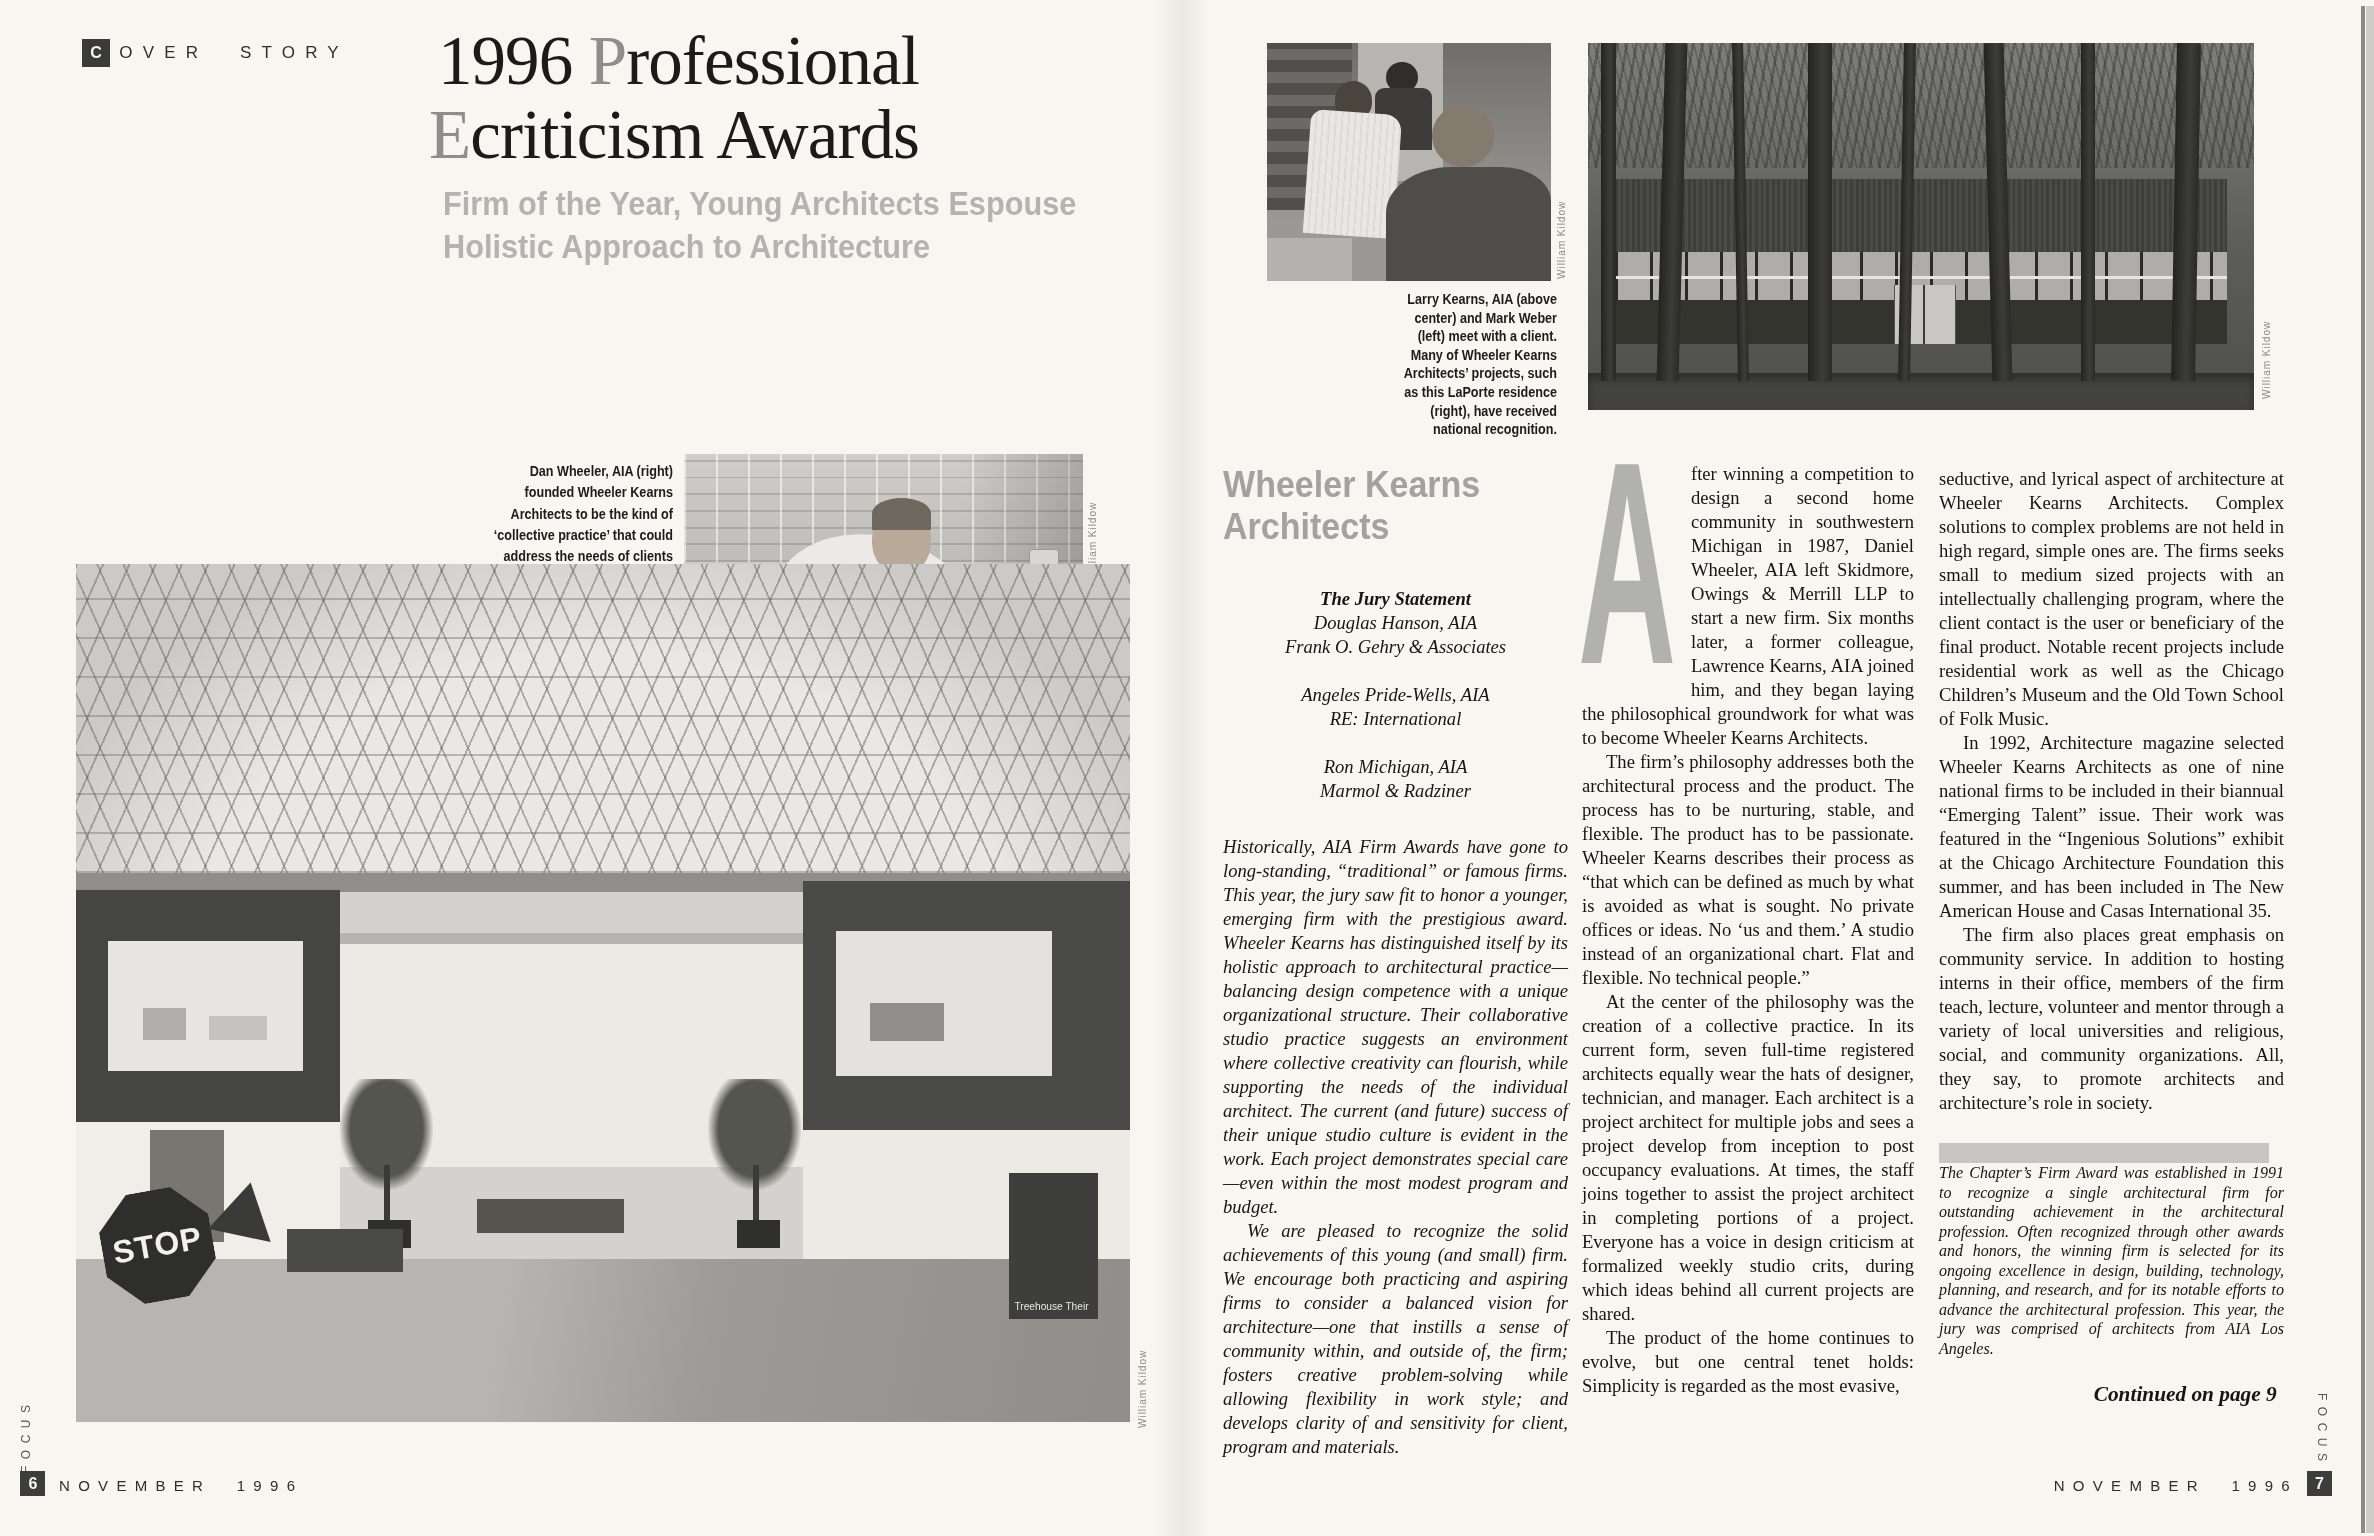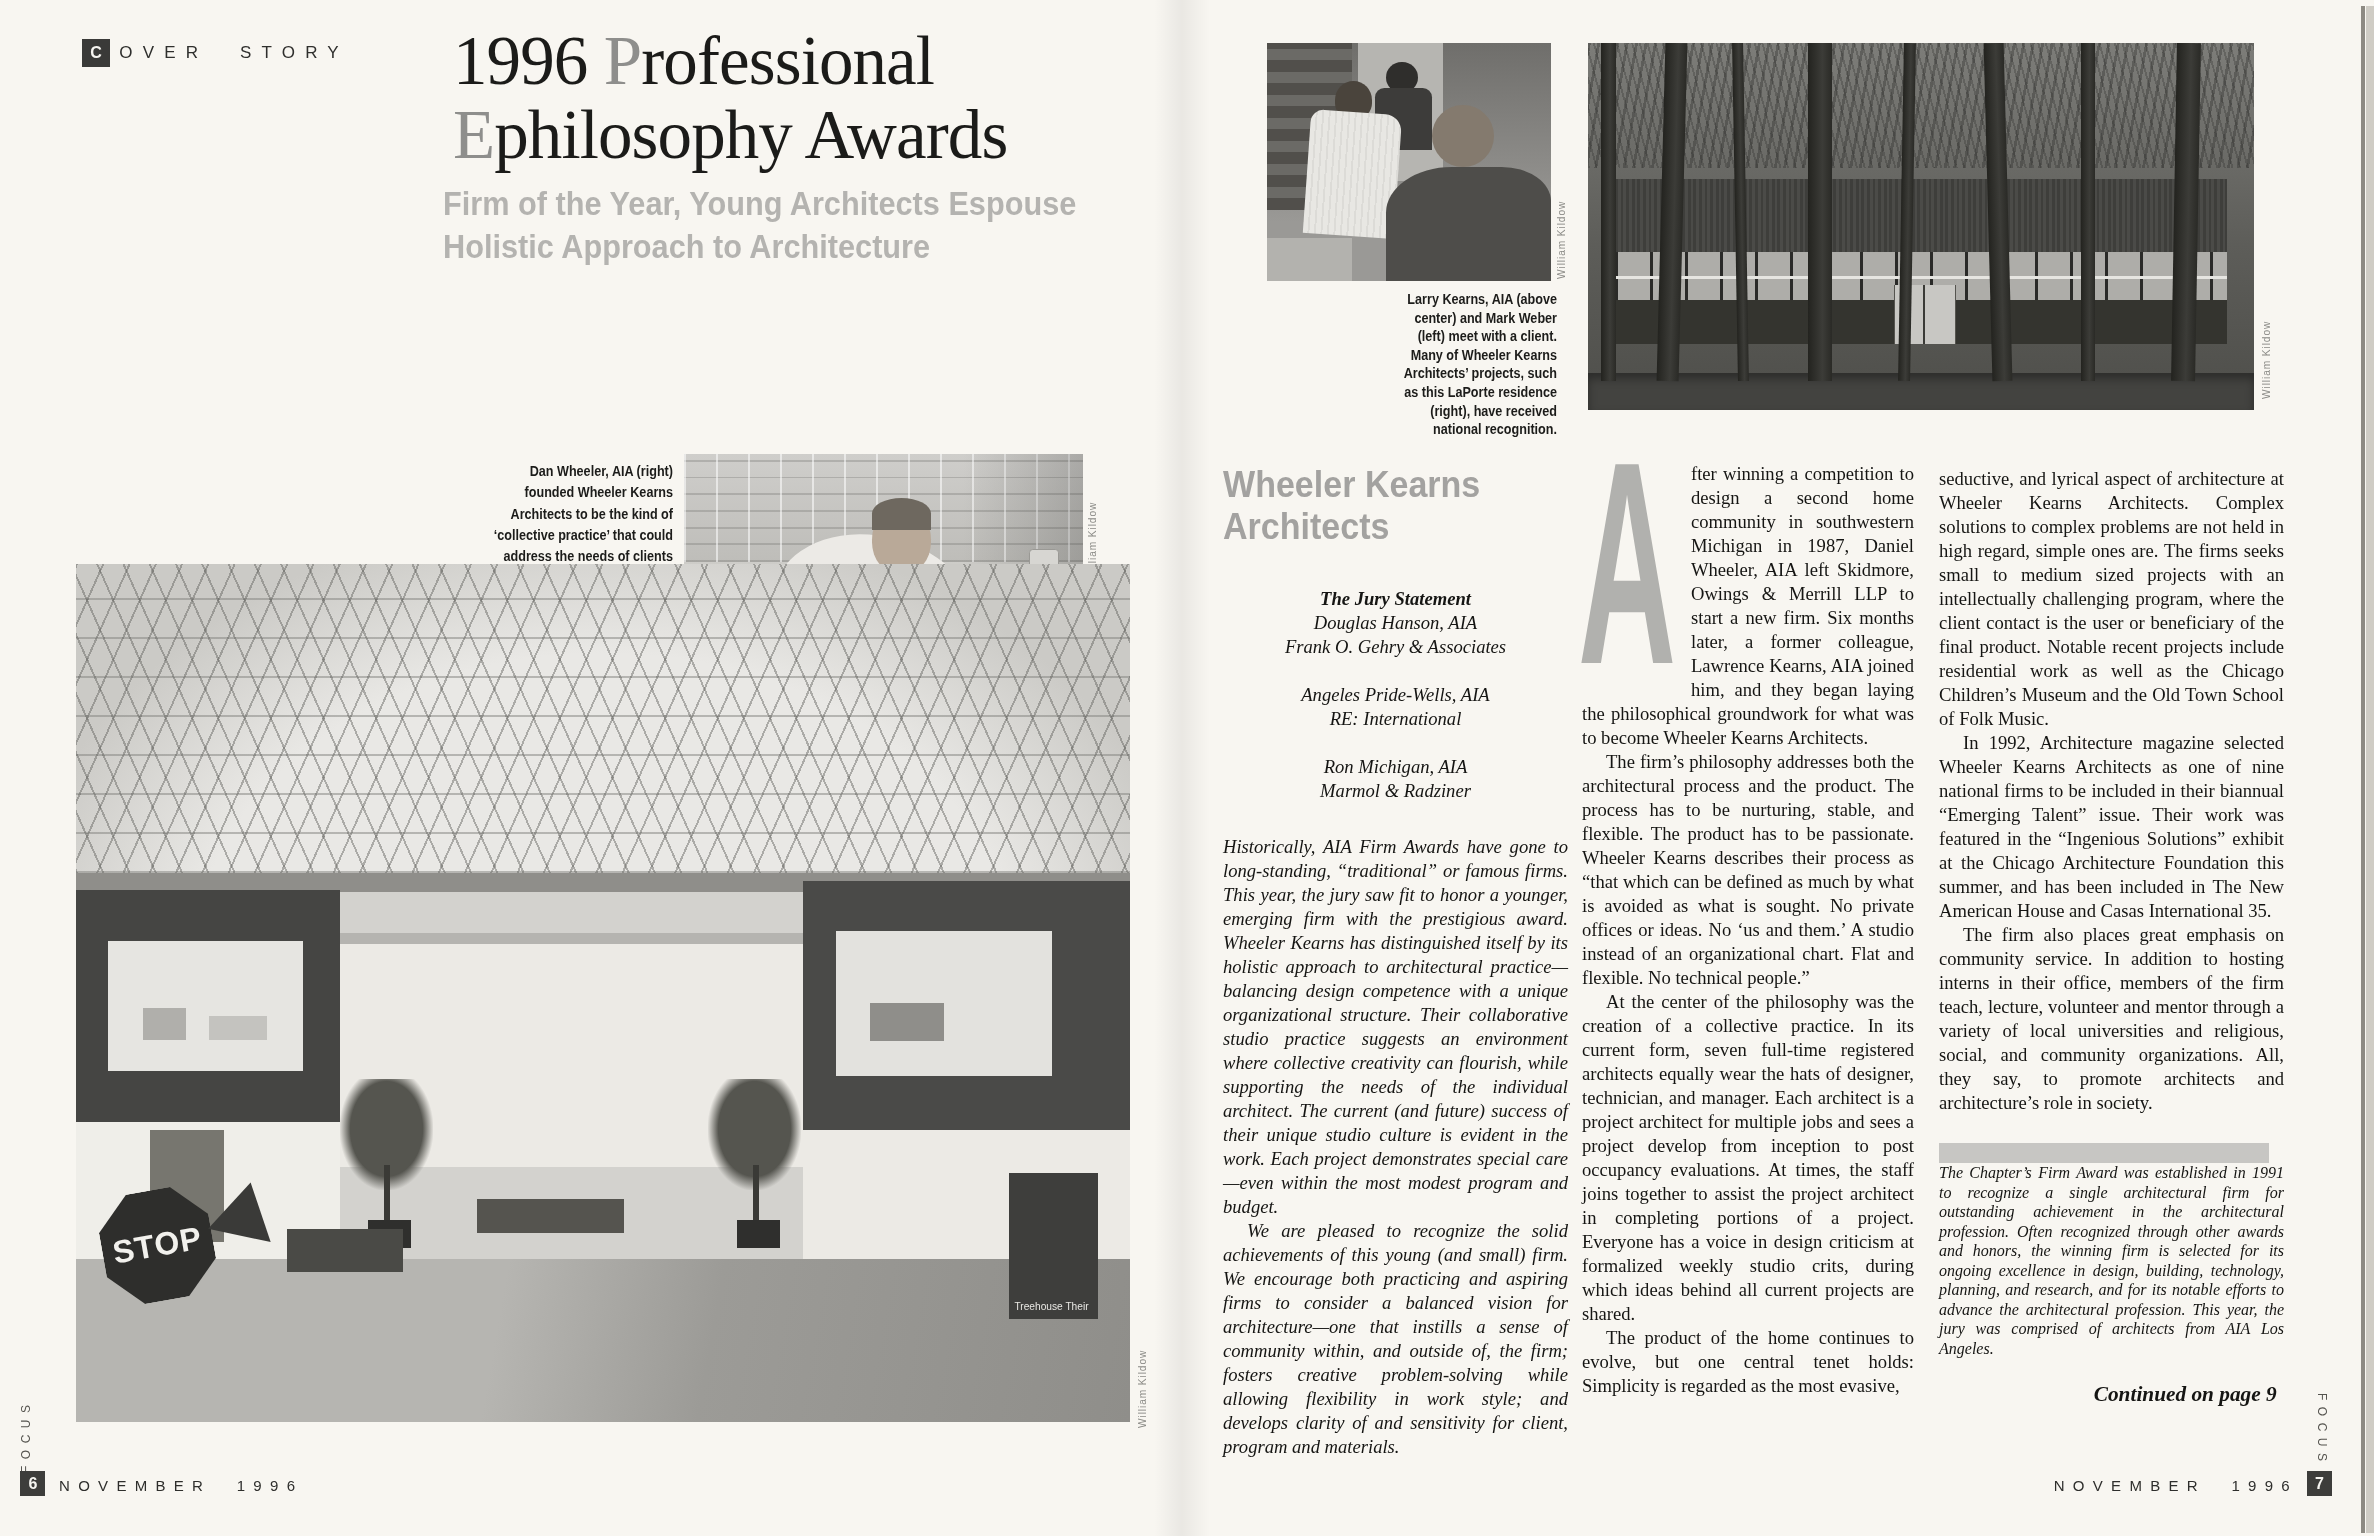--- a/index.html
+++ b/index.html
@@ -13,21 +13,21 @@
   .edge-right{left:2361px;top:5.6px;width:3.7px;height:1527px;background:#8d8a83;}
   .edge-right2{left:2366px;top:5.6px;width:8.3px;height:1527px;background:#cfccc5;}
 
   
   .kicker{left:82px;top:39px;display:flex;align-items:center;font-family:"Liberation Sans",sans-serif;}
   .kicker-box{width:28px;height:28px;background:#3a3a38;color:#f6f5f1;display:flex;align-items:center;
               justify-content:center;font-size:16px;font-weight:bold;}
   .kicker-rest{margin-left:9.3px;font-size:17px;letter-spacing:10.2px;word-spacing:16.7px;color:#2f2f2d;}
 
   
-  .title{left:453px;top:24px;font-size:69px;line-height:74px;letter-spacing:-0.9px;color:#1b1b19;}
+  .title{left:429px;top:24px;font-size:69px;line-height:74px;letter-spacing:-0.9px;color:#1b1b19;text-align:right;}
   .title .graycap{color:#8e8e8c;}
   .subtitle{left:443px;top:182px;font-family:"Liberation Sans",sans-serif;font-weight:bold;
             font-size:33px;line-height:43px;color:#b4b3b0;transform:scaleX(.93);transform-origin:left top;}
 
   
   .caption{font-family:"Liberation Sans",sans-serif;font-weight:bold;color:#1c1c1a;text-align:right;}
   .cap-dan{left:464px;top:461px;width:209px;font-size:14px;line-height:21.3px;
            transform:scaleX(.9);transform-origin:right top;}
   .cap-meeting{left:1371px;top:290px;width:186px;font-size:14px;line-height:18.6px;
            transform:scaleX(.9);transform-origin:right top;}
@@ -189,21 +189,21 @@
 
   <div class="abs gutter"></div>
 
   <div class="abs kicker">
     <span class="kicker-box">C</span>
     <span class="kicker-rest">OVER STORY</span>
   </div>
 
   <div class="abs title">
     <div><span>1996 </span><span class="graycap">P</span><span>rofessional</span></div>
-    <div><span class="graycap">E</span><span>philosophy Awards</span></div>
+    <div><span class="graycap">E</span><span>criticism Awards</span></div>
   </div>
 
   <div class="abs subtitle">
     <div>Firm of the Year, Young Architects Espouse</div>
     <div>Holistic Approach to Architecture</div>
   </div>
 
   <div class="abs caption cap-dan">Dan Wheeler, AIA (right) founded Wheeler Kearns Architects to be the kind of ‘collective practice’ that could address the needs of clients like the Chicago Children’s Museum (below).</div>
 
   <div class="abs photo ph-dan">

